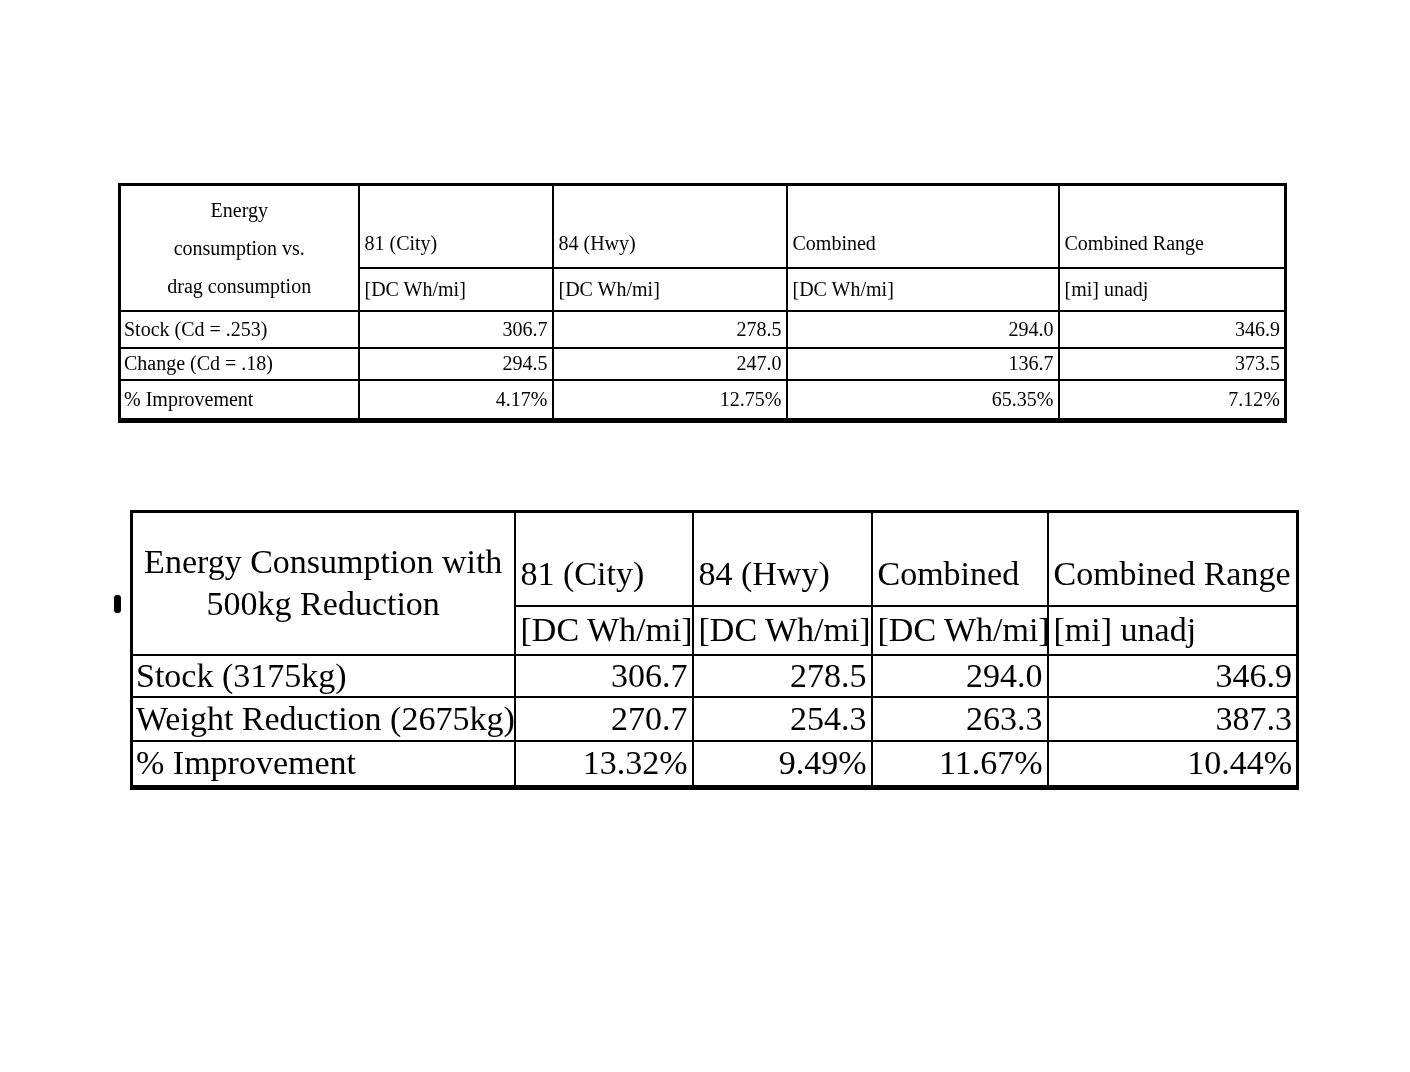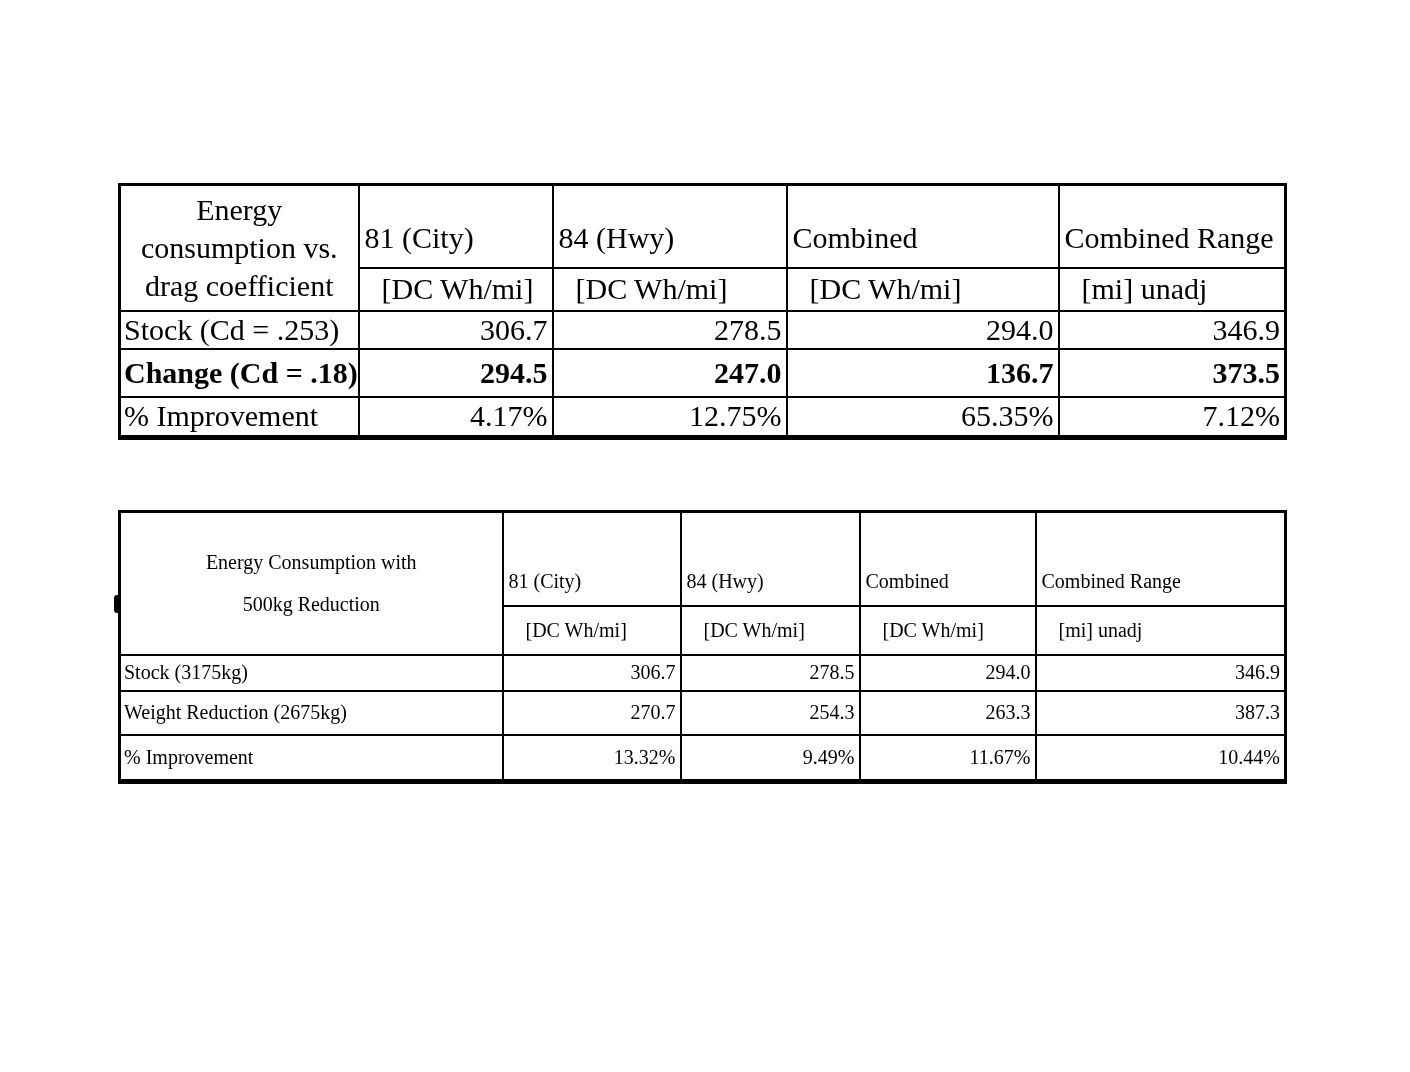--- a/index.html
+++ b/index.html
@@ -18,37 +18,37 @@
     table-layout: fixed;
     border: 3px solid #000000;
     border-bottom-width: 5px;
     background: #ffffff;
   }
   table.doc td {
     border: 2px solid #000000;
     overflow: hidden;
     white-space: nowrap;
   }
-  #t1 { left: 118px; top: 183px; width: 1166px; font-size: 30px; }
-  #t2 { left: 118px; top: 510px; width: 1166px; font-size: 20px; }
+  #t1 { left: 118px; top: 183px; width: 1166px; font-size: 20px; }
+  #t2 { left: 130px; top: 510px; width: 1166px; font-size: 34px; }
 
   .title-cell { text-align: center; vertical-align: middle; }
   #t1 .title-cell { line-height: 38px; }
   #t2 .title-cell { line-height: 42px; }
 
   .name-cell  { vertical-align: bottom; padding: 0 0 12px 5px; }
-  .unit-cell  { vertical-align: middle; padding-left: 22px; }
+  .unit-cell  { vertical-align: middle; padding-left: 5px; }
   .label-cell { vertical-align: middle; padding-left: 3px; }
   .value-cell { vertical-align: middle; text-align: right; padding-right: 4px; }
 
   
   #t1 tr.r-name { height: 83px; }
   #t1 tr.r-unit { height: 43px; }
   #t1 tr.r-d1   { height: 37px; }
-  #t1 tr.r-d2   { height: 48px; font-weight: bold; }
+  #t1 tr.r-d2   { height: 32px; }
   #t1 tr.r-d3   { height: 41px; }
 
   #t2 tr.r-name { height: 94px; }
   #t2 tr.r-unit { height: 49px; }
   #t2 tr.r-d1   { height: 36px; font-family: Liberation Serif, serif; }
   #t2 tr.r-d2   { height: 44px; }
   #t2 tr.r-d3   { height: 47px; }
 
   .artifact {
     position: absolute;
@@ -69,21 +69,21 @@
         <col style="width:194px">
         <col style="width:234px">
         <col style="width:272px">
         <col style="width:227px">
     </colgroup>
     <tbody>
         <tr class="r-name">
       <td class="title-cell" rowspan="2">
         <div>Energy</div>
         <div>consumption vs.</div>
-        <div>drag coefficient</div>
+        <div>drag consumption</div>
       </td>
       <td class="name-cell">81 (City)</td>
       <td class="name-cell">84 (Hwy)</td>
       <td class="name-cell">Combined</td>
       <td class="name-cell">Combined Range</td>
     </tr>
     <tr class="r-unit">
       <td class="unit-cell">[DC Wh/mi]</td>
       <td class="unit-cell">[DC Wh/mi]</td>
       <td class="unit-cell">[DC Wh/mi]</td>

